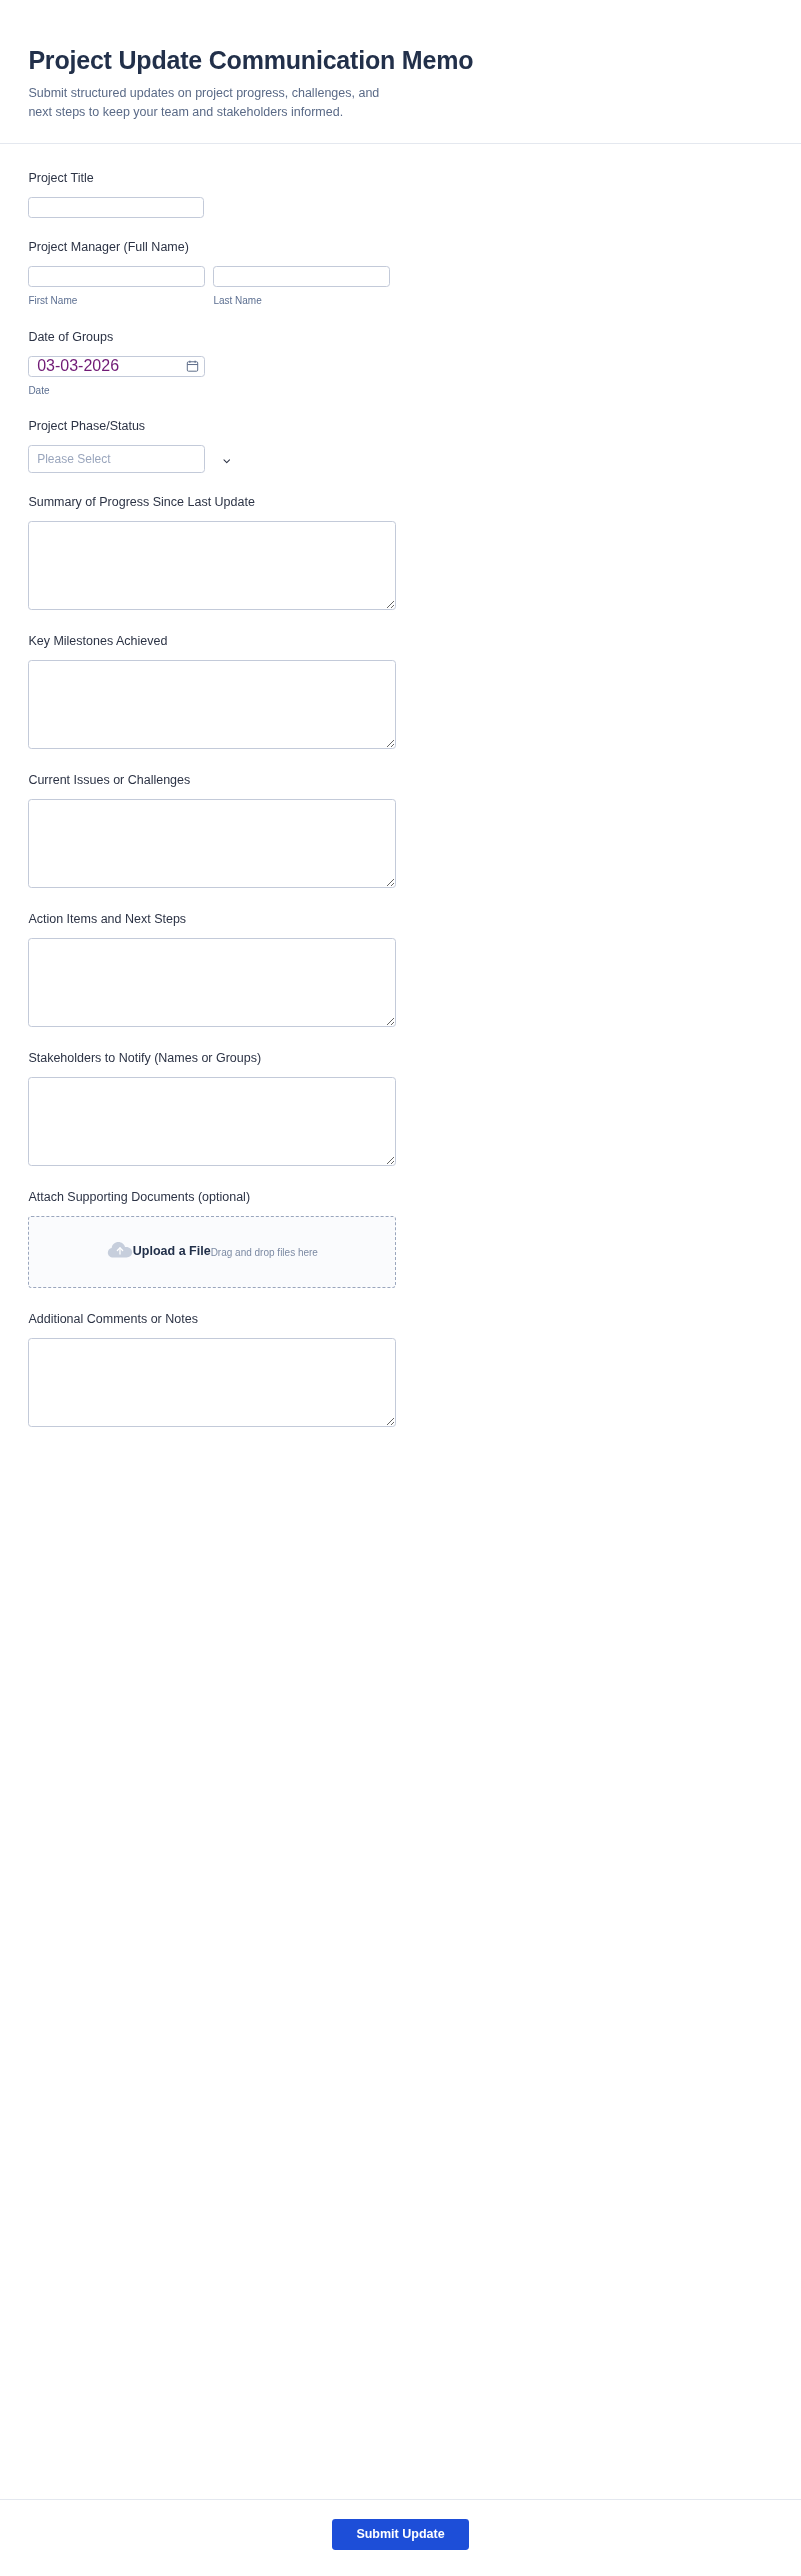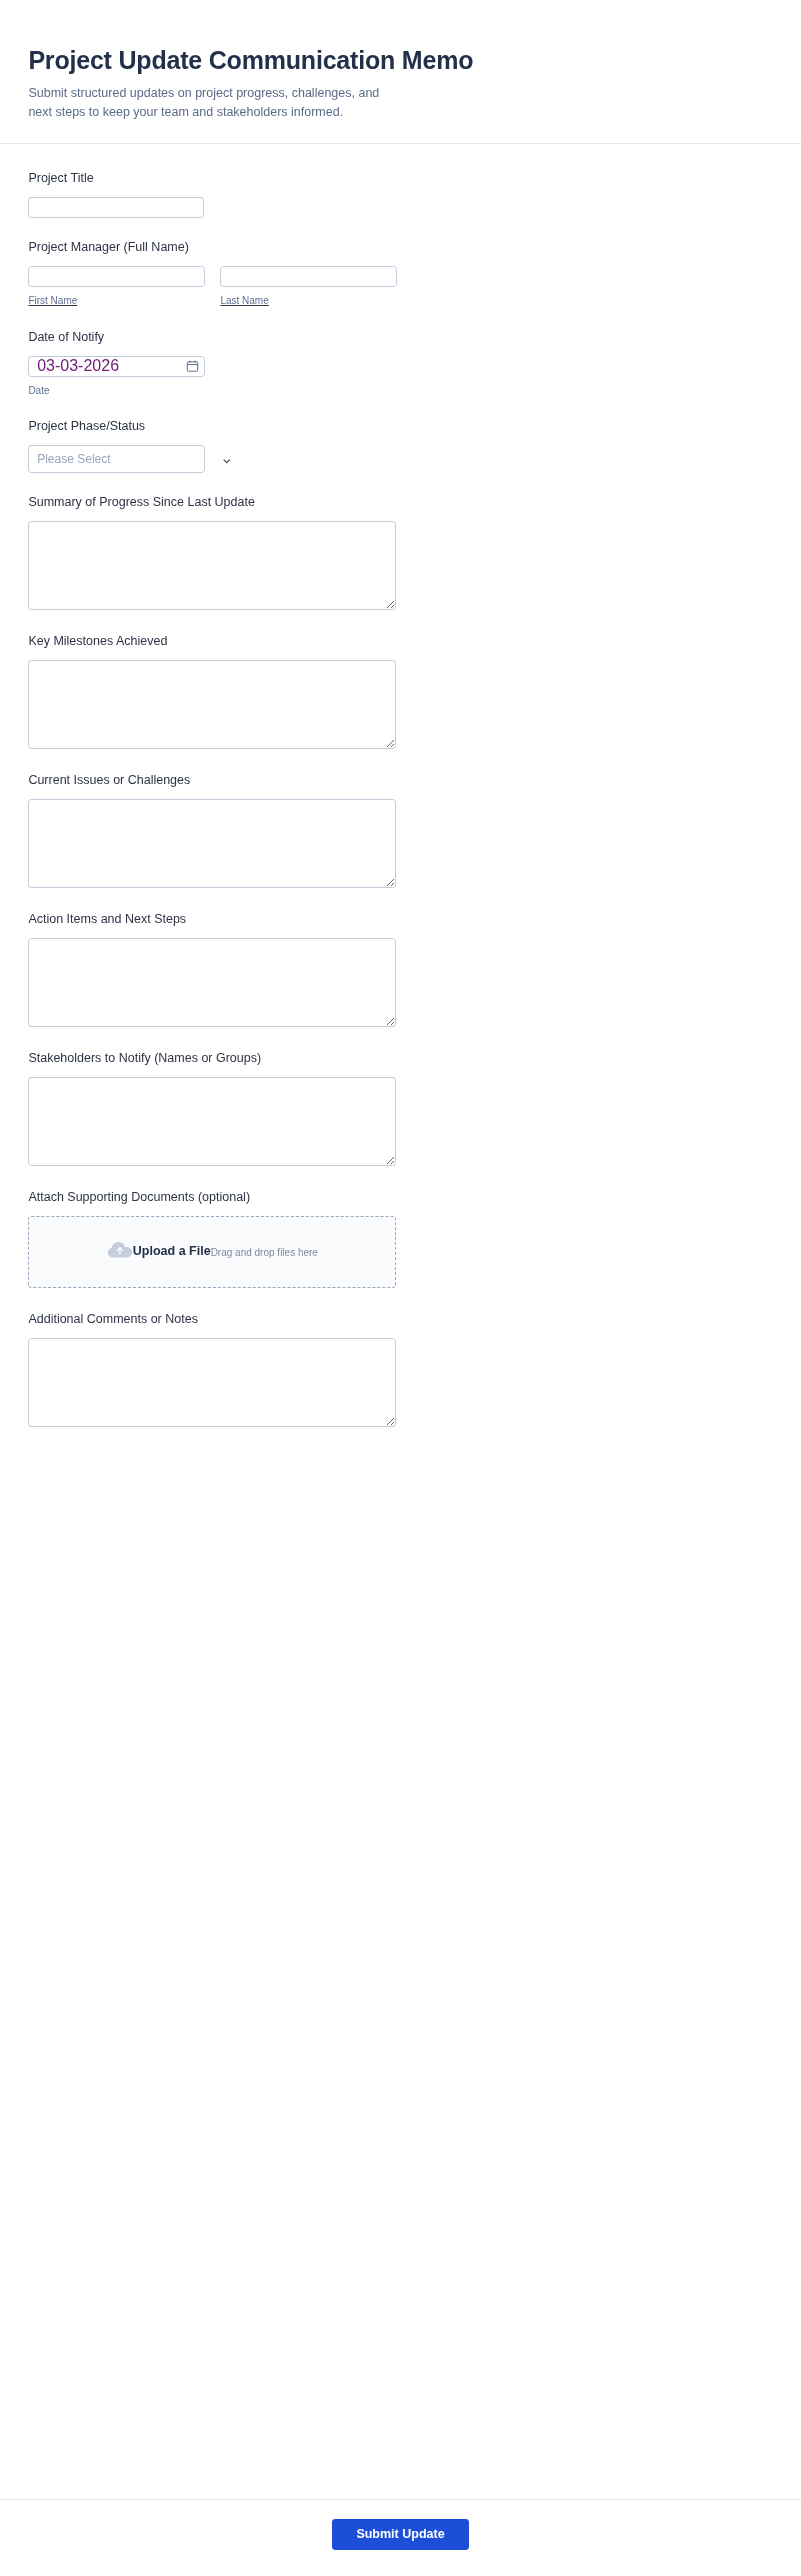--- a/index.html
+++ b/index.html
@@ -84,22 +84,21 @@
     font-size: 16px;
     color: #701a75;
     padding: 3.4px 7.8px;
     outline: none;
   }
   .text-input::placeholder { color: #9aa6bd; }
 
   
   .name-row {
     display: flex;
-    gap: 15px;
-    text-decoration: underline;
+    gap: 8px;
   }
   .name-col { width: 177px; }
   .name-col .text-input { width: 177px; }
 
   
   .date-wrap {
     position: relative;
     width: 177px;
   }
   .date-wrap .text-input {
@@ -244,21 +243,21 @@
           <span class="sublabel">First Name</span>
         </div>
         <div class="name-col">
           <input class="text-input" type="text" placeholder="" style="">
           <span class="sublabel">Last Name</span>
         </div>
       </div>
     </div>
 
     <div class="field">
-      <label class="field-label">Date of Notify</label>
+      <label class="field-label">Date of Groups</label>
       <div class="date-wrap">
         <input class="text-input" type="text" value="03-03-2026" style="">
         <span class="calendar-icon">
           <svg viewBox="0 0 16 16" width="13" height="13" fill="none" stroke="#5a6a87" stroke-width="1.2">
             <rect x="1.6" y="2.8" width="12.8" height="11.6" rx="1.4"></rect>
             <line x1="1.6" y1="6.2" x2="14.4" y2="6.2"></line>
             <line x1="4.8" y1="1.4" x2="4.8" y2="4.2"></line>
             <line x1="11.2" y1="1.4" x2="11.2" y2="4.2"></line>
           </svg>
         </span>

